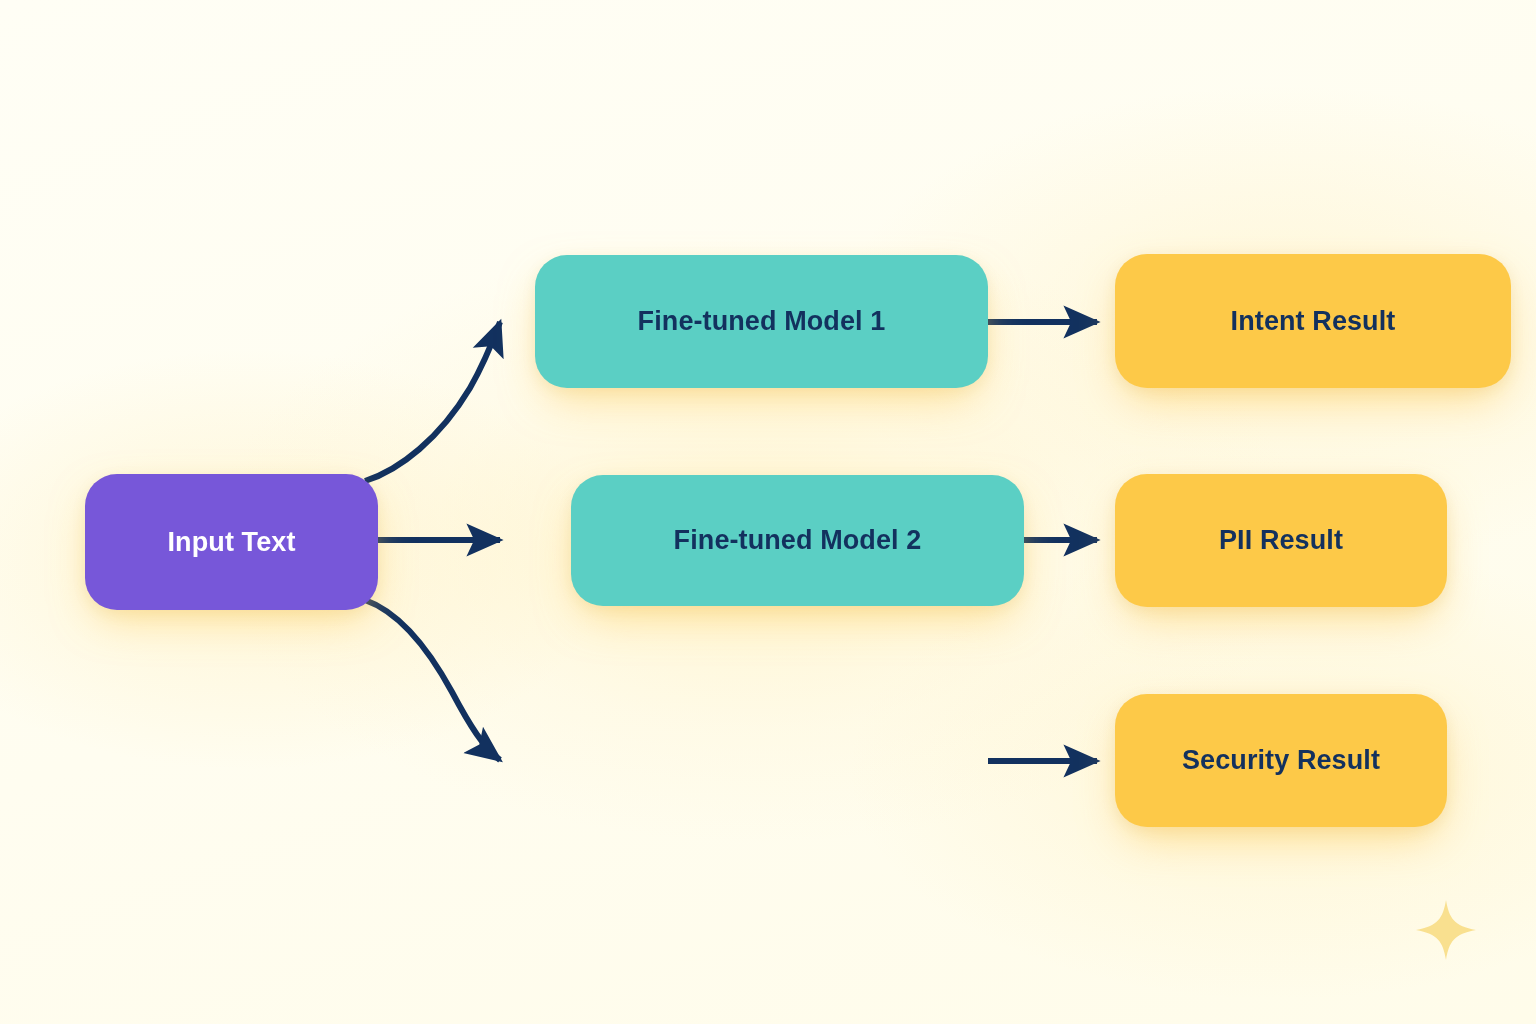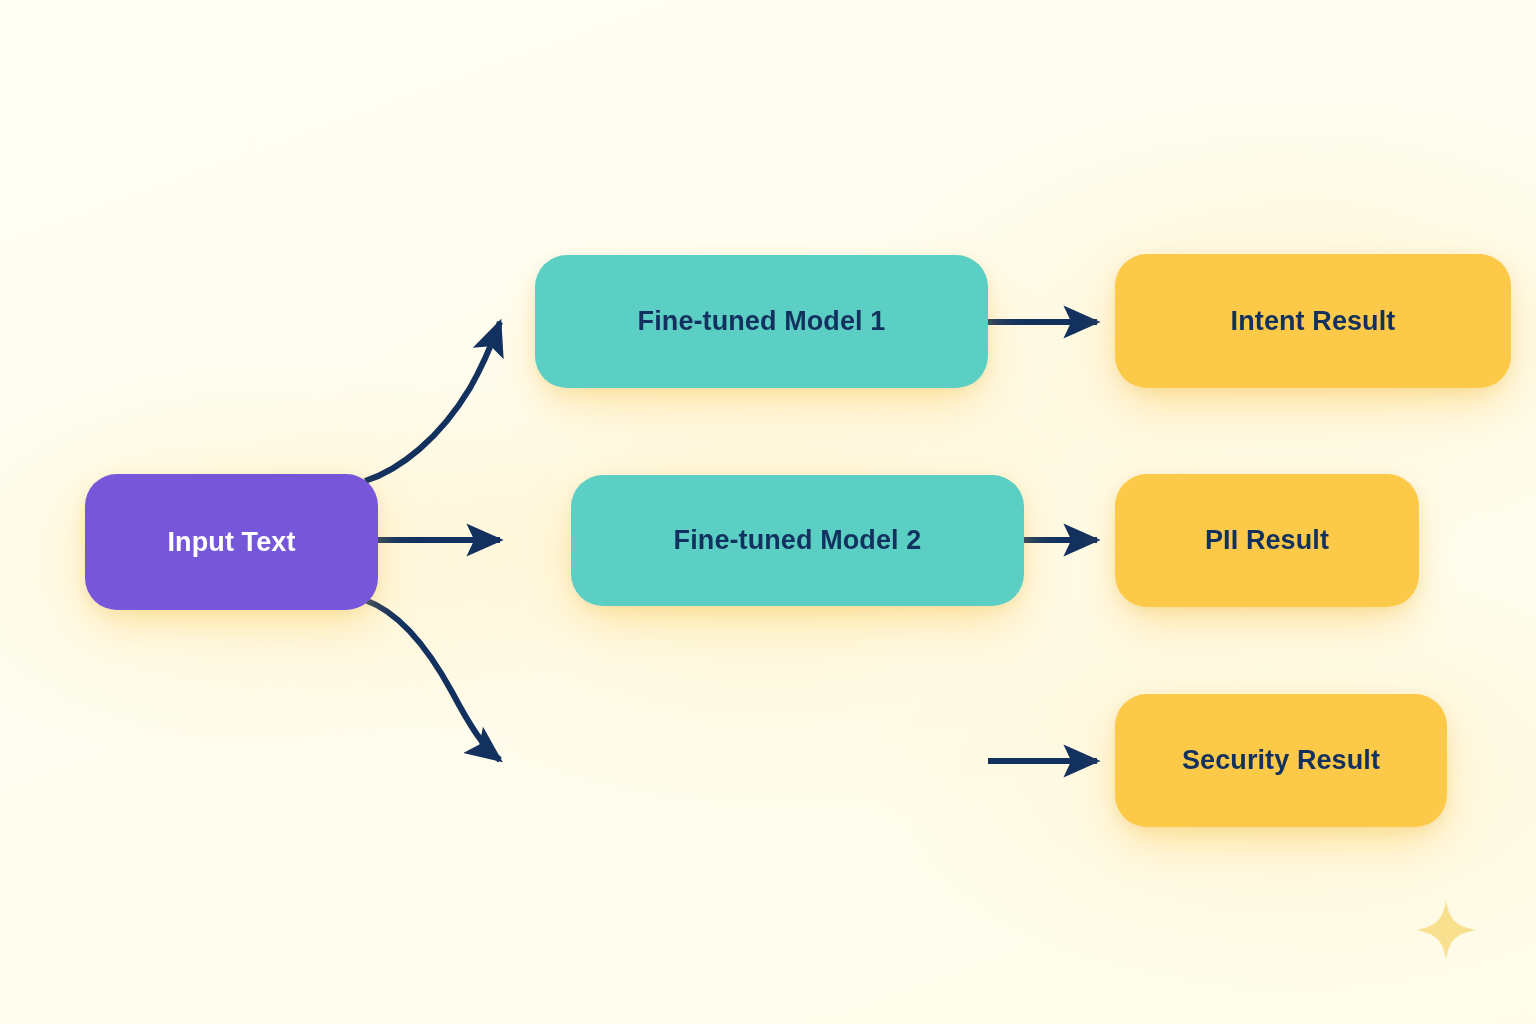--- a/index.html
+++ b/index.html
@@ -70,21 +70,21 @@
   
   #node-input   { left: 85px;   top: 474px; width: 293px; height: 136px; }
 
   
   #node-model-1 { left: 535px;  top: 255px; width: 453px; height: 133px; }
   #node-model-2 { left: 535px;  top: 475px; width: 453px; height: 131px; margin-left: 36px; }
   #node-model-3 { left: 535px;  top: 695px; width: 453px; height: 133px; }
 
   
   #node-result-1 { left: 1115px; top: 254px; width: 396px; height: 134px; }
-  #node-result-2 { left: 1115px; top: 474px; width: 304px; height: 133px; }
+  #node-result-2 { left: 1115px; top: 474px; width: 332px; height: 133px; }
   #node-result-3 { left: 1115px; top: 694px; width: 332px; height: 133px; justify-content: center; }
 
   
   #connectors {
     position: absolute;
     left: 0; top: 0;
     width: 1536px;
     height: 1024px;
     pointer-events: none;
   }

